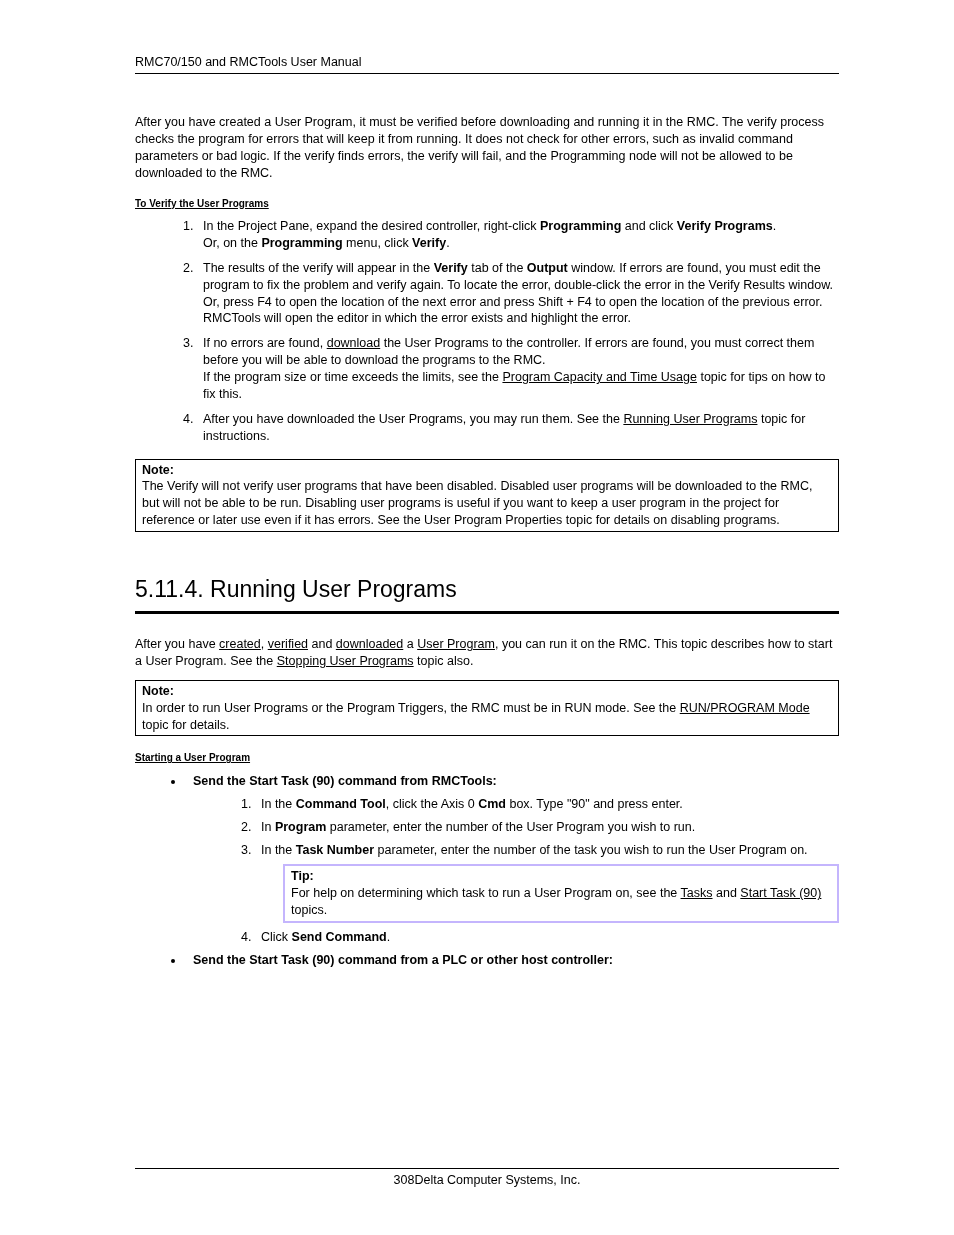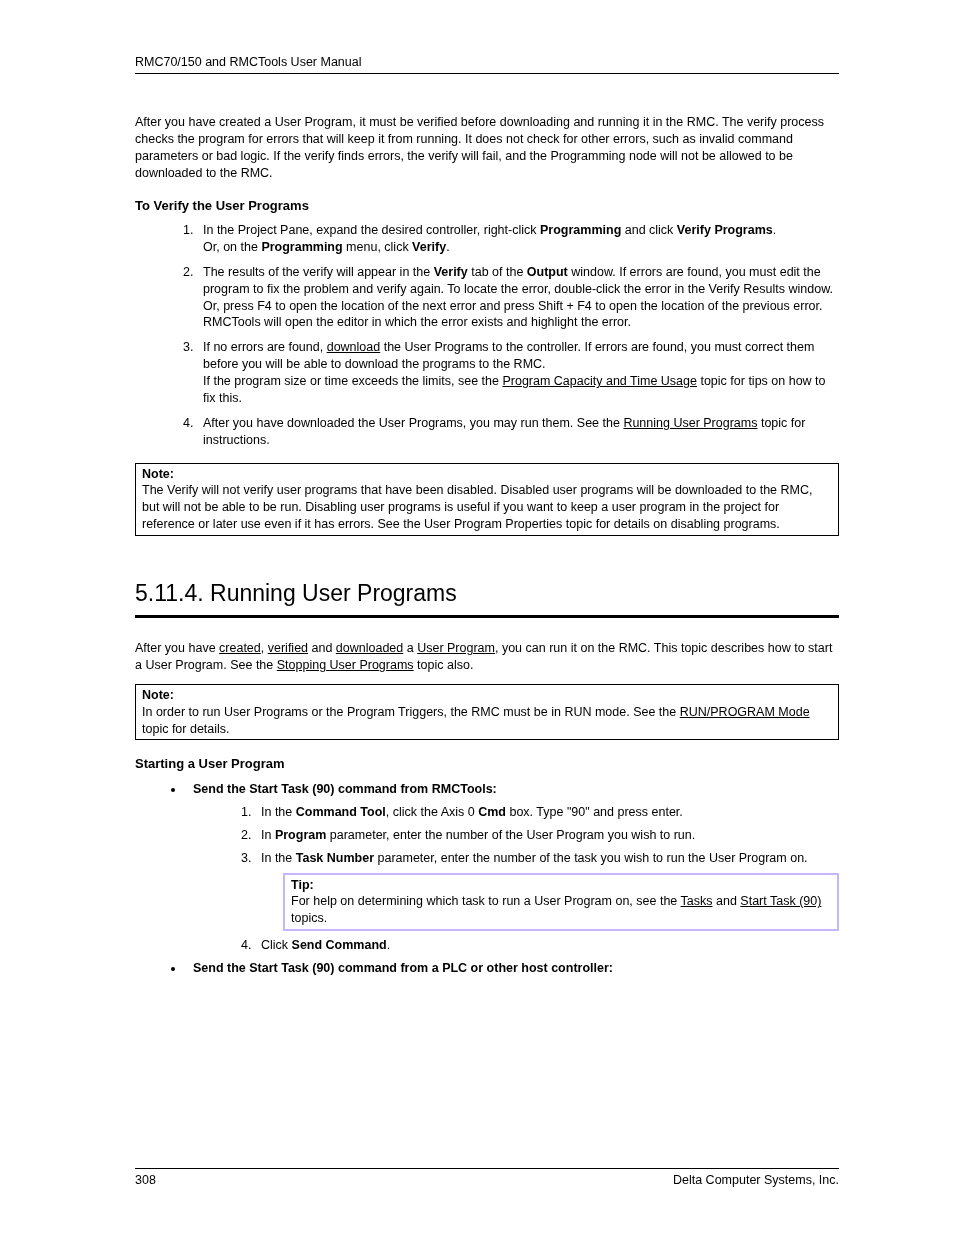--- a/index.html
+++ b/index.html
@@ -24,23 +24,24 @@
   }
   .body-text {
     font-size: 12.5px;
     line-height: 1.35;
   }
   .para {
     margin-bottom: 10px;
   }
   .sub-head {
     font-weight: bold;
-    font-size: 13px;
+    font-size: 10px;
     margin-top: 15px;
     margin-bottom: 8px;
+    text-decoration: underline;
   }
   ol.num-list {
     margin: 0 0 12px 0;
     padding-left: 62px;
     font-size: 12.5px;
     line-height: 1.35;
   }
   ol.num-list > li {
     padding-left: 6px;
     margin-bottom: 8px;
@@ -92,21 +93,21 @@
   }
   .footer {
     position: absolute;
     bottom: 48px;
     left: 135px;
     right: 115px;
     border-top: 1px solid #000;
     padding-top: 4px;
     font-size: 12.5px;
     display: flex;
-    justify-content: space-between;
+    justify-content: center;
     margin-top: 28px;
   }
   b { font-weight: bold; }
 </style>
 </head>
 <body>
 
 <div class="page">
   <div class="header-line">RMC70/150 and RMCTools User Manual</div>
 

